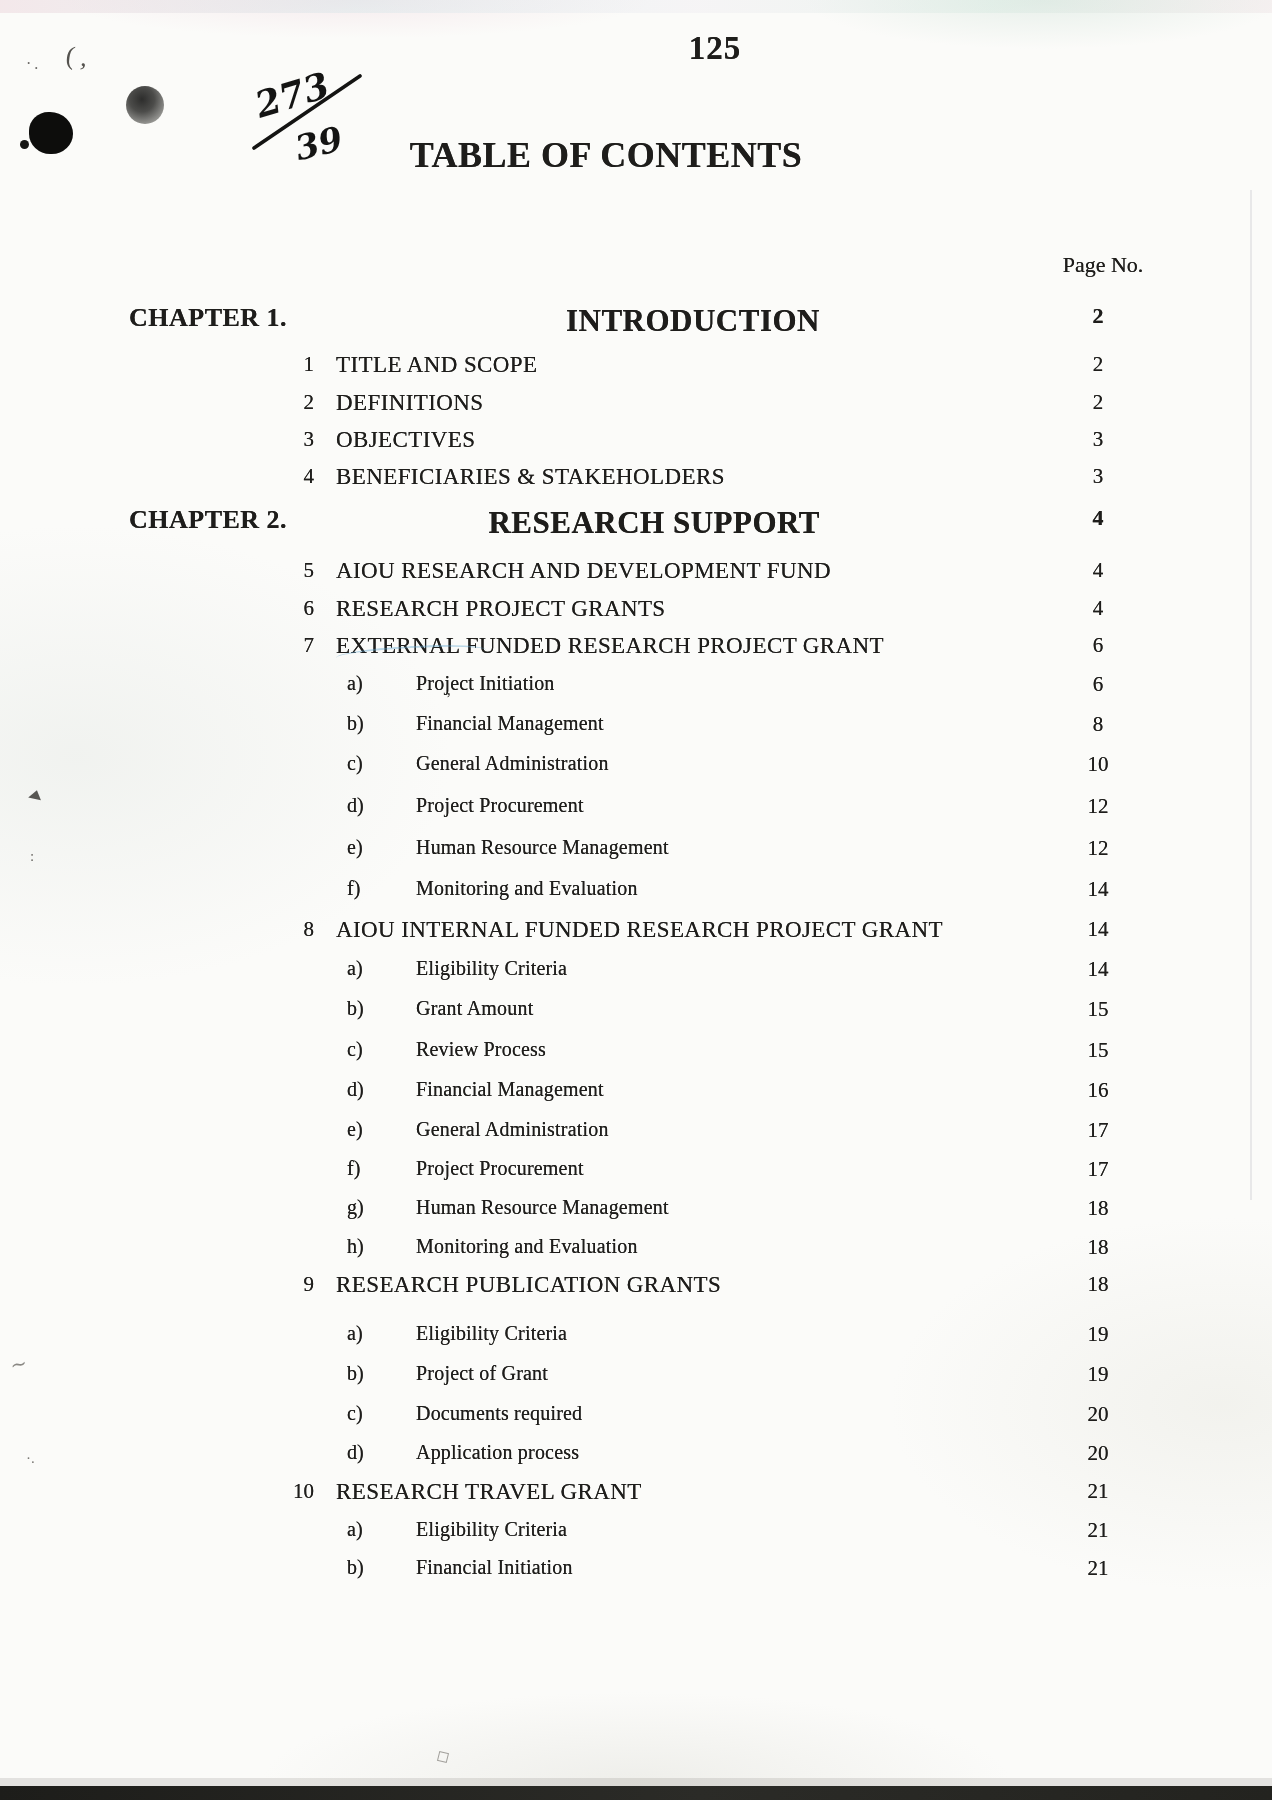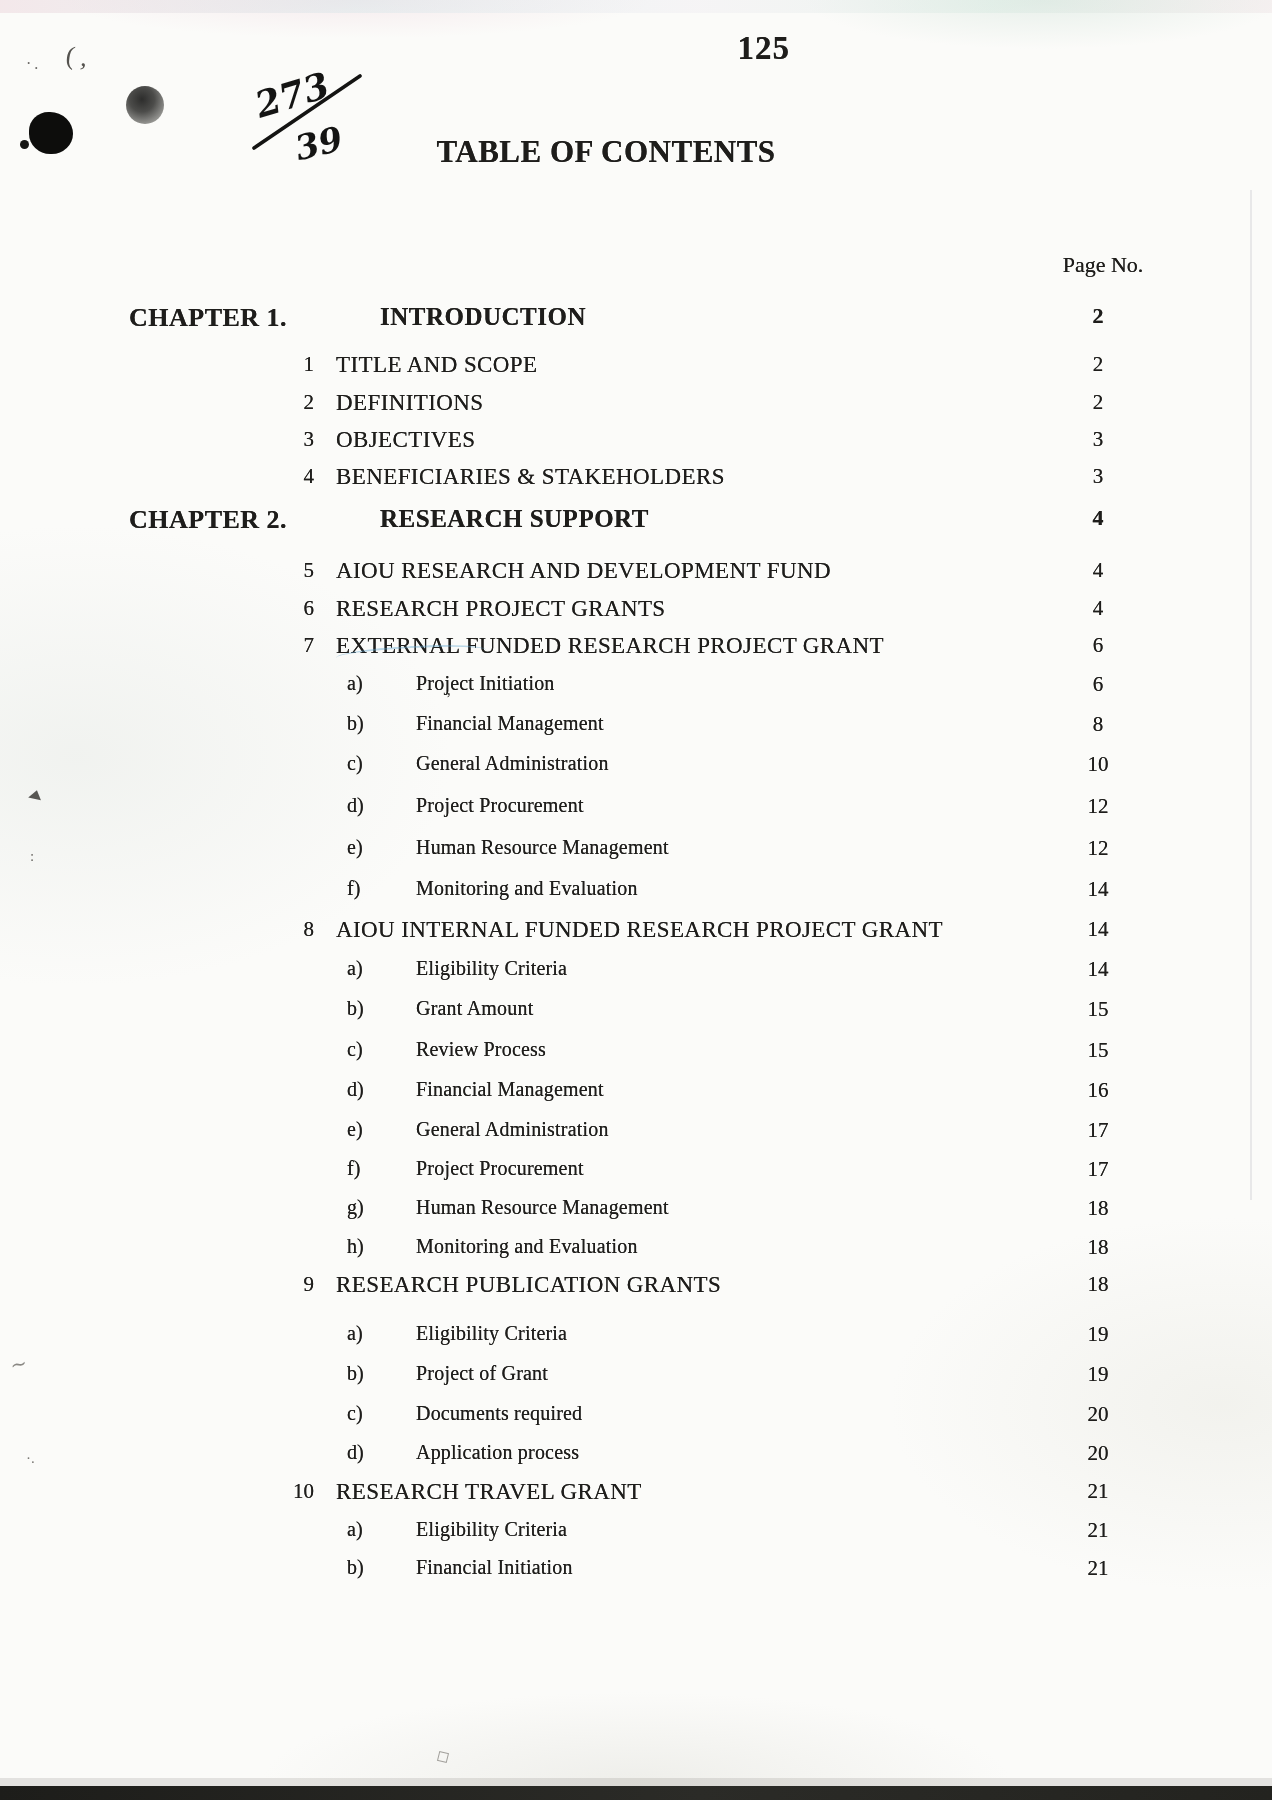--- a/index.html
+++ b/index.html
@@ -9,34 +9,34 @@
     background:
       radial-gradient(ellipse 340px 70px at 82% 0%, rgba(208,226,216,.45), transparent 70%),
       radial-gradient(ellipse 420px 55px at 28% 0%, rgba(236,208,218,.35), transparent 70%),
       radial-gradient(ellipse 520px 320px at 6% 42%, rgba(228,232,228,.45), transparent 72%),
       radial-gradient(ellipse 460px 260px at 96% 78%, rgba(233,233,226,.5), transparent 72%),
       radial-gradient(ellipse 500px 120px at 50% 99%, rgba(226,226,220,.5), transparent 75%),
       linear-gradient(#fbfbf9,#fbfbf9);
   }
   .txt{ text-shadow:0 0 .5px rgba(25,25,22,.85); }
 
-  .corner-number{position:absolute;top:30px;left:640px;width:150px;text-align:right;
+  .corner-number{position:absolute;top:30px;left:640px;width:150px;text-align:center;
     font-size:33px;font-weight:bold;letter-spacing:1px;}
   .doc-title{position:absolute;top:134px;left:386px;width:440px;text-align:center;
-    font-size:31px;font-weight:bold;letter-spacing:.5px;}
+    font-size:36px;font-weight:bold;letter-spacing:.5px;}
   .pageno-header{position:absolute;top:252px;left:1048px;width:110px;text-align:center;font-size:22px;}
 
   .toc-row{position:absolute;left:0;width:100%;height:32px;text-decoration:underline;}
   .toc-row span{position:absolute;white-space:nowrap;}
   .row-item .row-num{left:250px;width:64px;text-align:right;font-size:21px;}
   .row-item .row-title{left:336px;font-size:23px;letter-spacing:.4px;}
   .row-sub .row-num{left:347px;width:44px;text-align:left;font-size:20px;}
   .row-sub .row-title{left:416px;font-size:20px;letter-spacing:.2px;}
   .row-chapter .row-num{left:129px;width:240px;font-weight:bold;font-size:26px;letter-spacing:.5px;}
-  .row-chapter .row-title{left:380px;width:440px;text-align:left;font-weight:bold;font-size:25px;letter-spacing:.5px;}
+  .row-chapter .row-title{left:380px;width:440px;text-align:right;font-weight:bold;font-size:31px;letter-spacing:.5px;}
   .toc-row .row-page{left:1056px;width:84px;text-align:center;font-size:21px;}
   .row-chapter .row-page{font-weight:bold;font-size:22px;}
 
   
   .top-band{position:absolute;top:0;left:0;width:100%;height:13px;opacity:.45;
     background:linear-gradient(90deg, rgba(226,190,202,.7), rgba(188,221,226,.55) 28%,
       rgba(231,226,236,.6) 55%, rgba(198,226,214,.6) 78%, rgba(226,206,212,.55));}
   .punch-grey{position:absolute;left:126px;top:86px;width:38px;height:38px;border-radius:50%;
     background:radial-gradient(circle at 42% 35%, #2d2d2c 0%, #4c4c4a 38%, #8f8f8c 72%, #bdbdb8 100%);
     filter:blur(.4px);}

